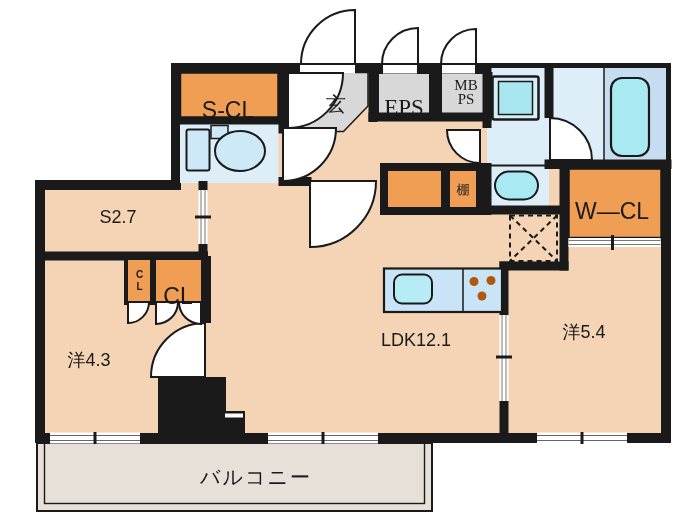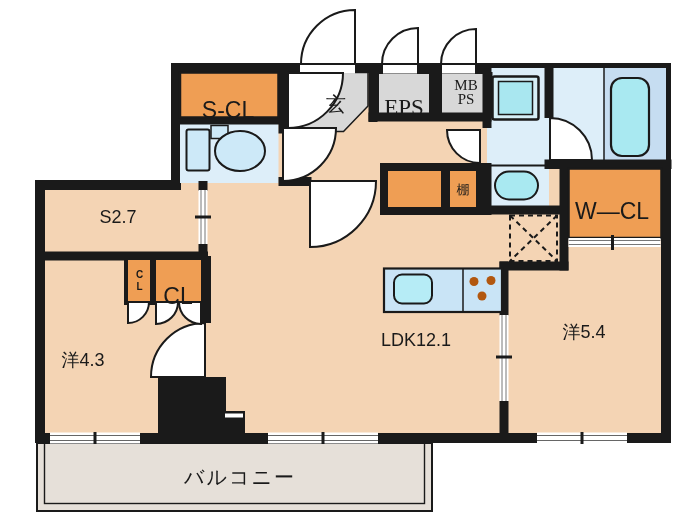--- a/index.html
+++ b/index.html
@@ -171,18 +171,18 @@
 <div class="lbl lbl-med" style="left:228px;top:95px;">S-CL</div>
 <div class="lbl lbl-genkan" style="left:336px;top:104px;">玄</div>
 <div class="lbl lbl-med" style="left:404px;top:92px;font-family:Liberation Serif, serif;">EPS</div>
 <div class="lbl lbl-mbps" style="left:466px;top:92px;">MB
 PS</div>
 <div class="lbl lbl-small" style="left:463px;top:189px;">棚</div>
 <div class="lbl lbl-med" style="left:612px;top:196px;">W—CL</div>
 <div class="lbl lbl-room" style="left:118px;top:217px;">S2.7</div>
 <div class="lbl lbl-vert" style="left:139px;top:281px;transform:translate(-50%,-50%);">CL</div>
 <div class="lbl lbl-med" style="left:178px;top:281px;">CL</div>
-<div class="lbl lbl-room" style="left:83px;top:360px;">洋4.3</div>
+<div class="lbl lbl-room" style="left:89px;top:360px;">洋4.3</div>
 <div class="lbl lbl-room" style="left:368px;top:340px;margin-left:48px;">LDK12.1</div>
 <div class="lbl lbl-room" style="left:584px;top:332px;">洋5.4</div>
-<div class="lbl lbl-balcony" style="left:240px;top:477px;">バルコニー</div>
+<div class="lbl lbl-balcony" style="left:256px;top:477px;">バルコニー</div>
 
 </div>
 
 </body></html>

